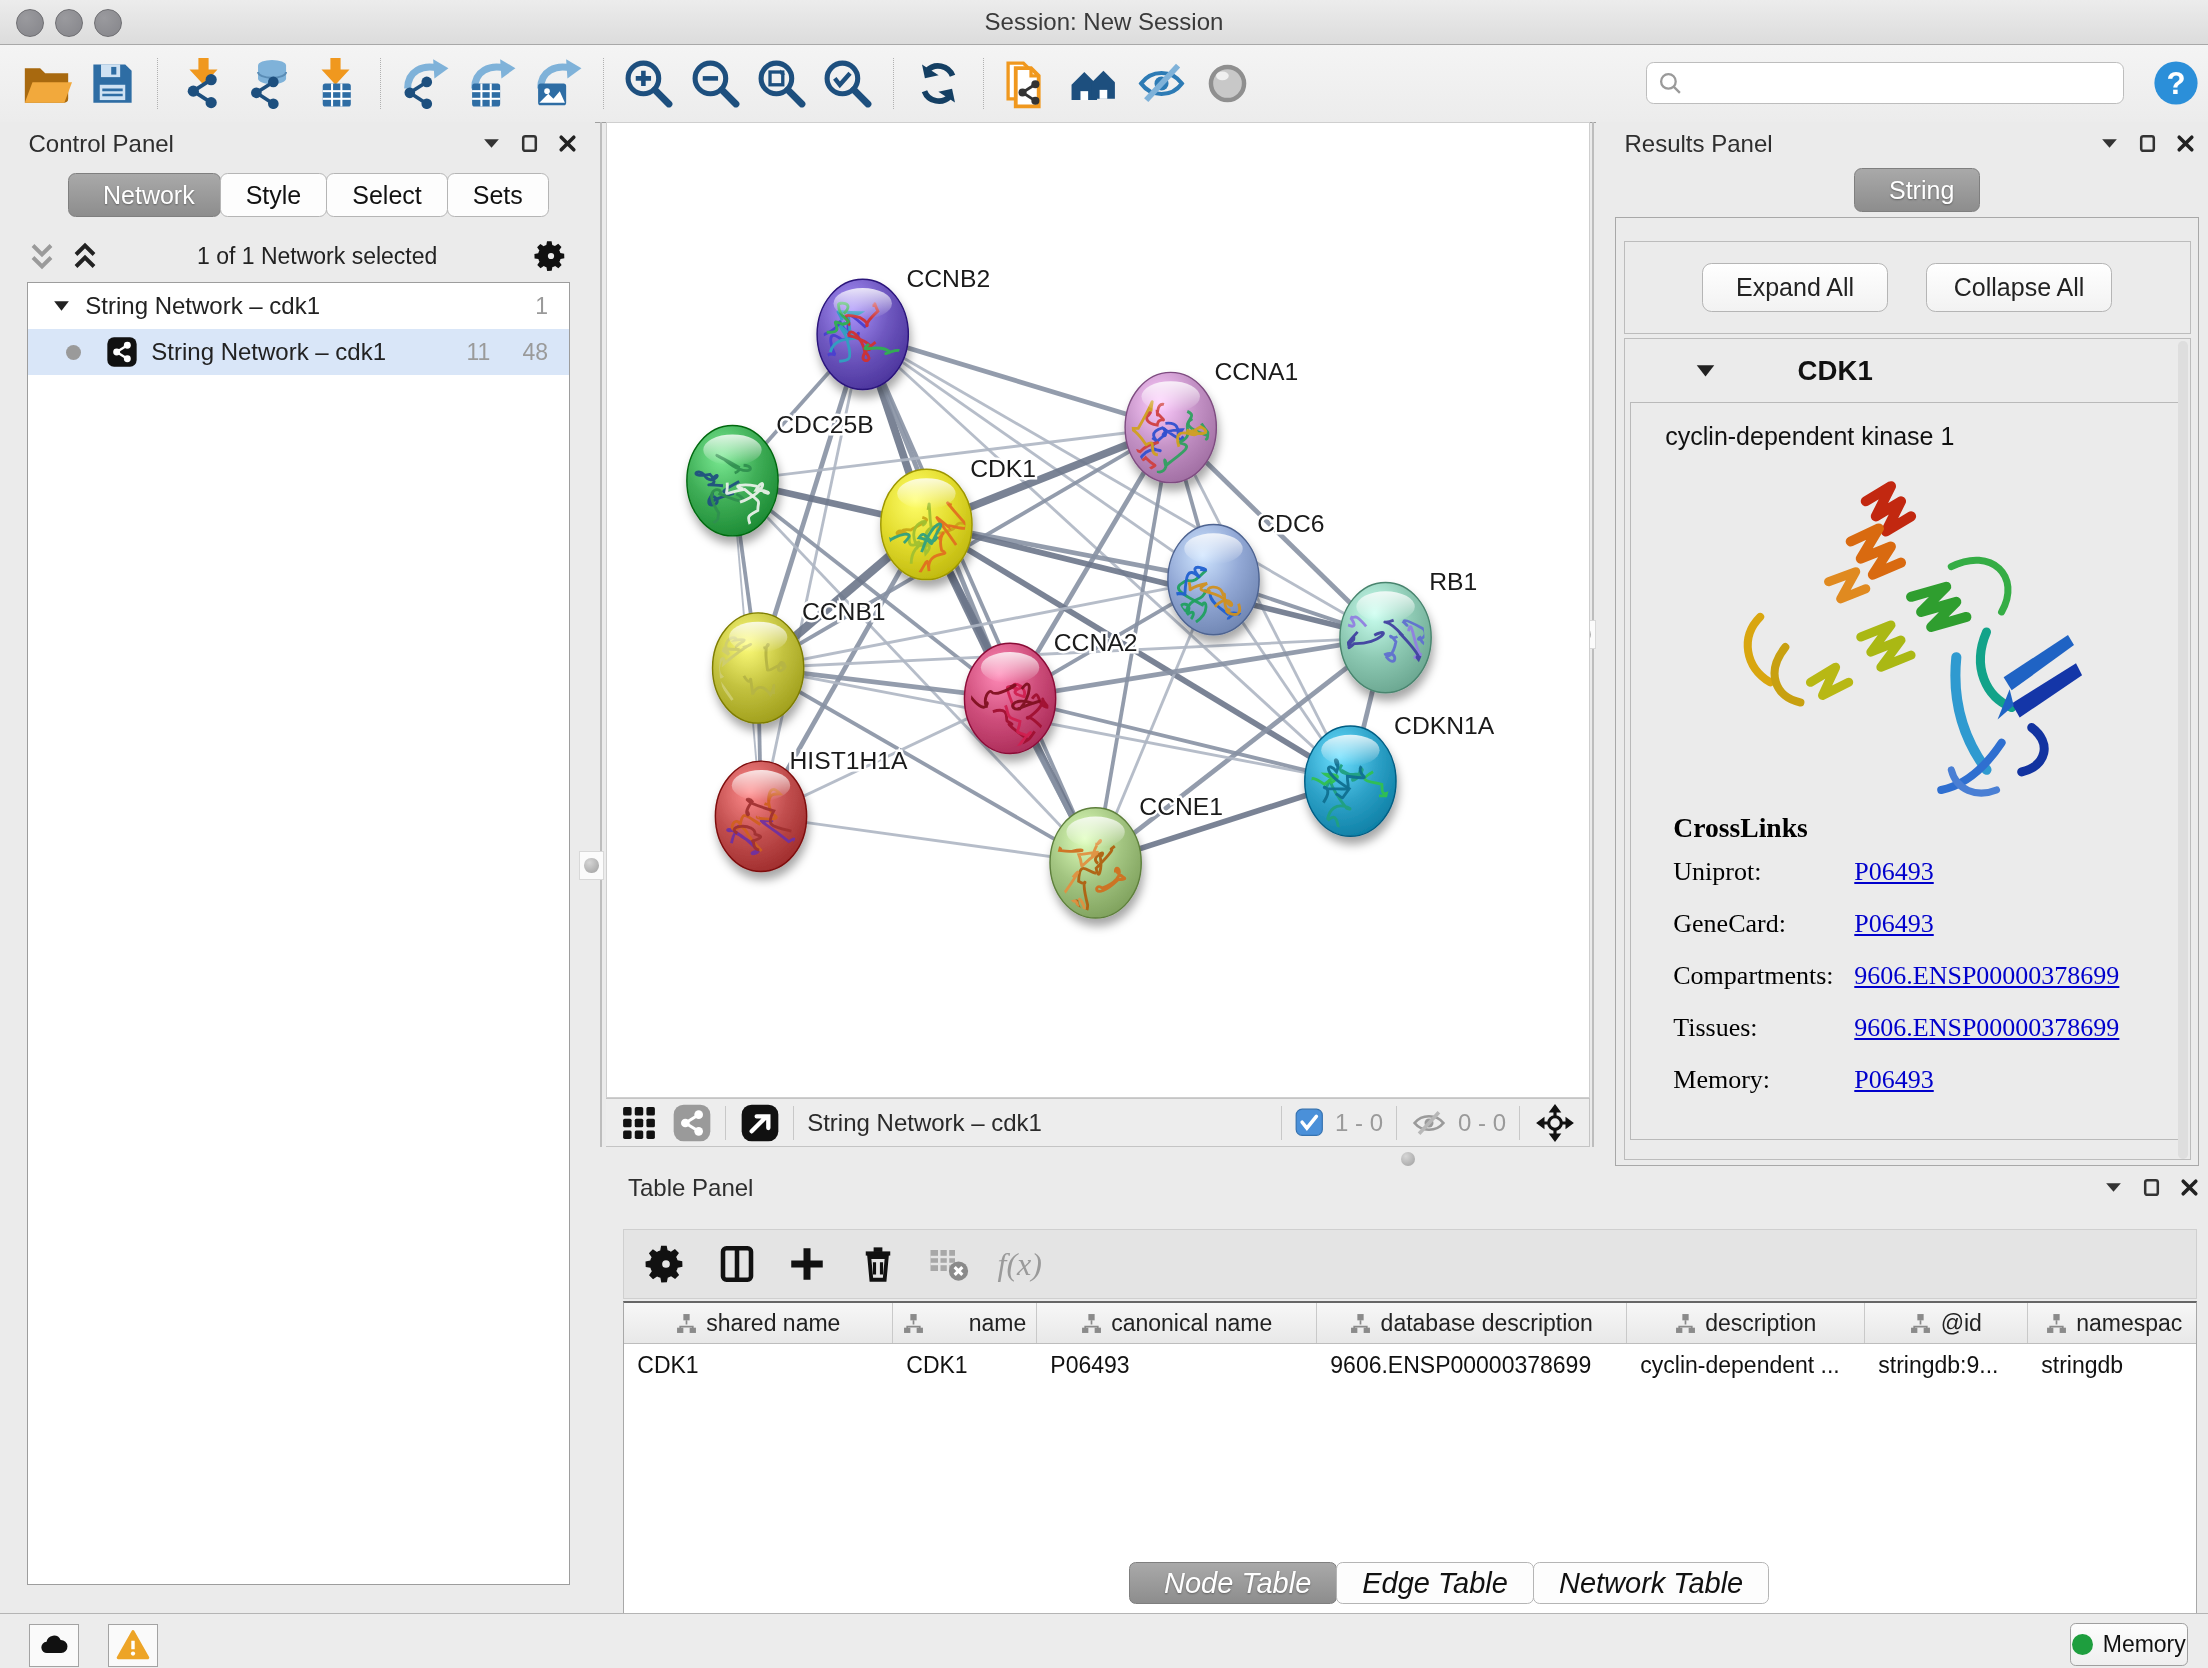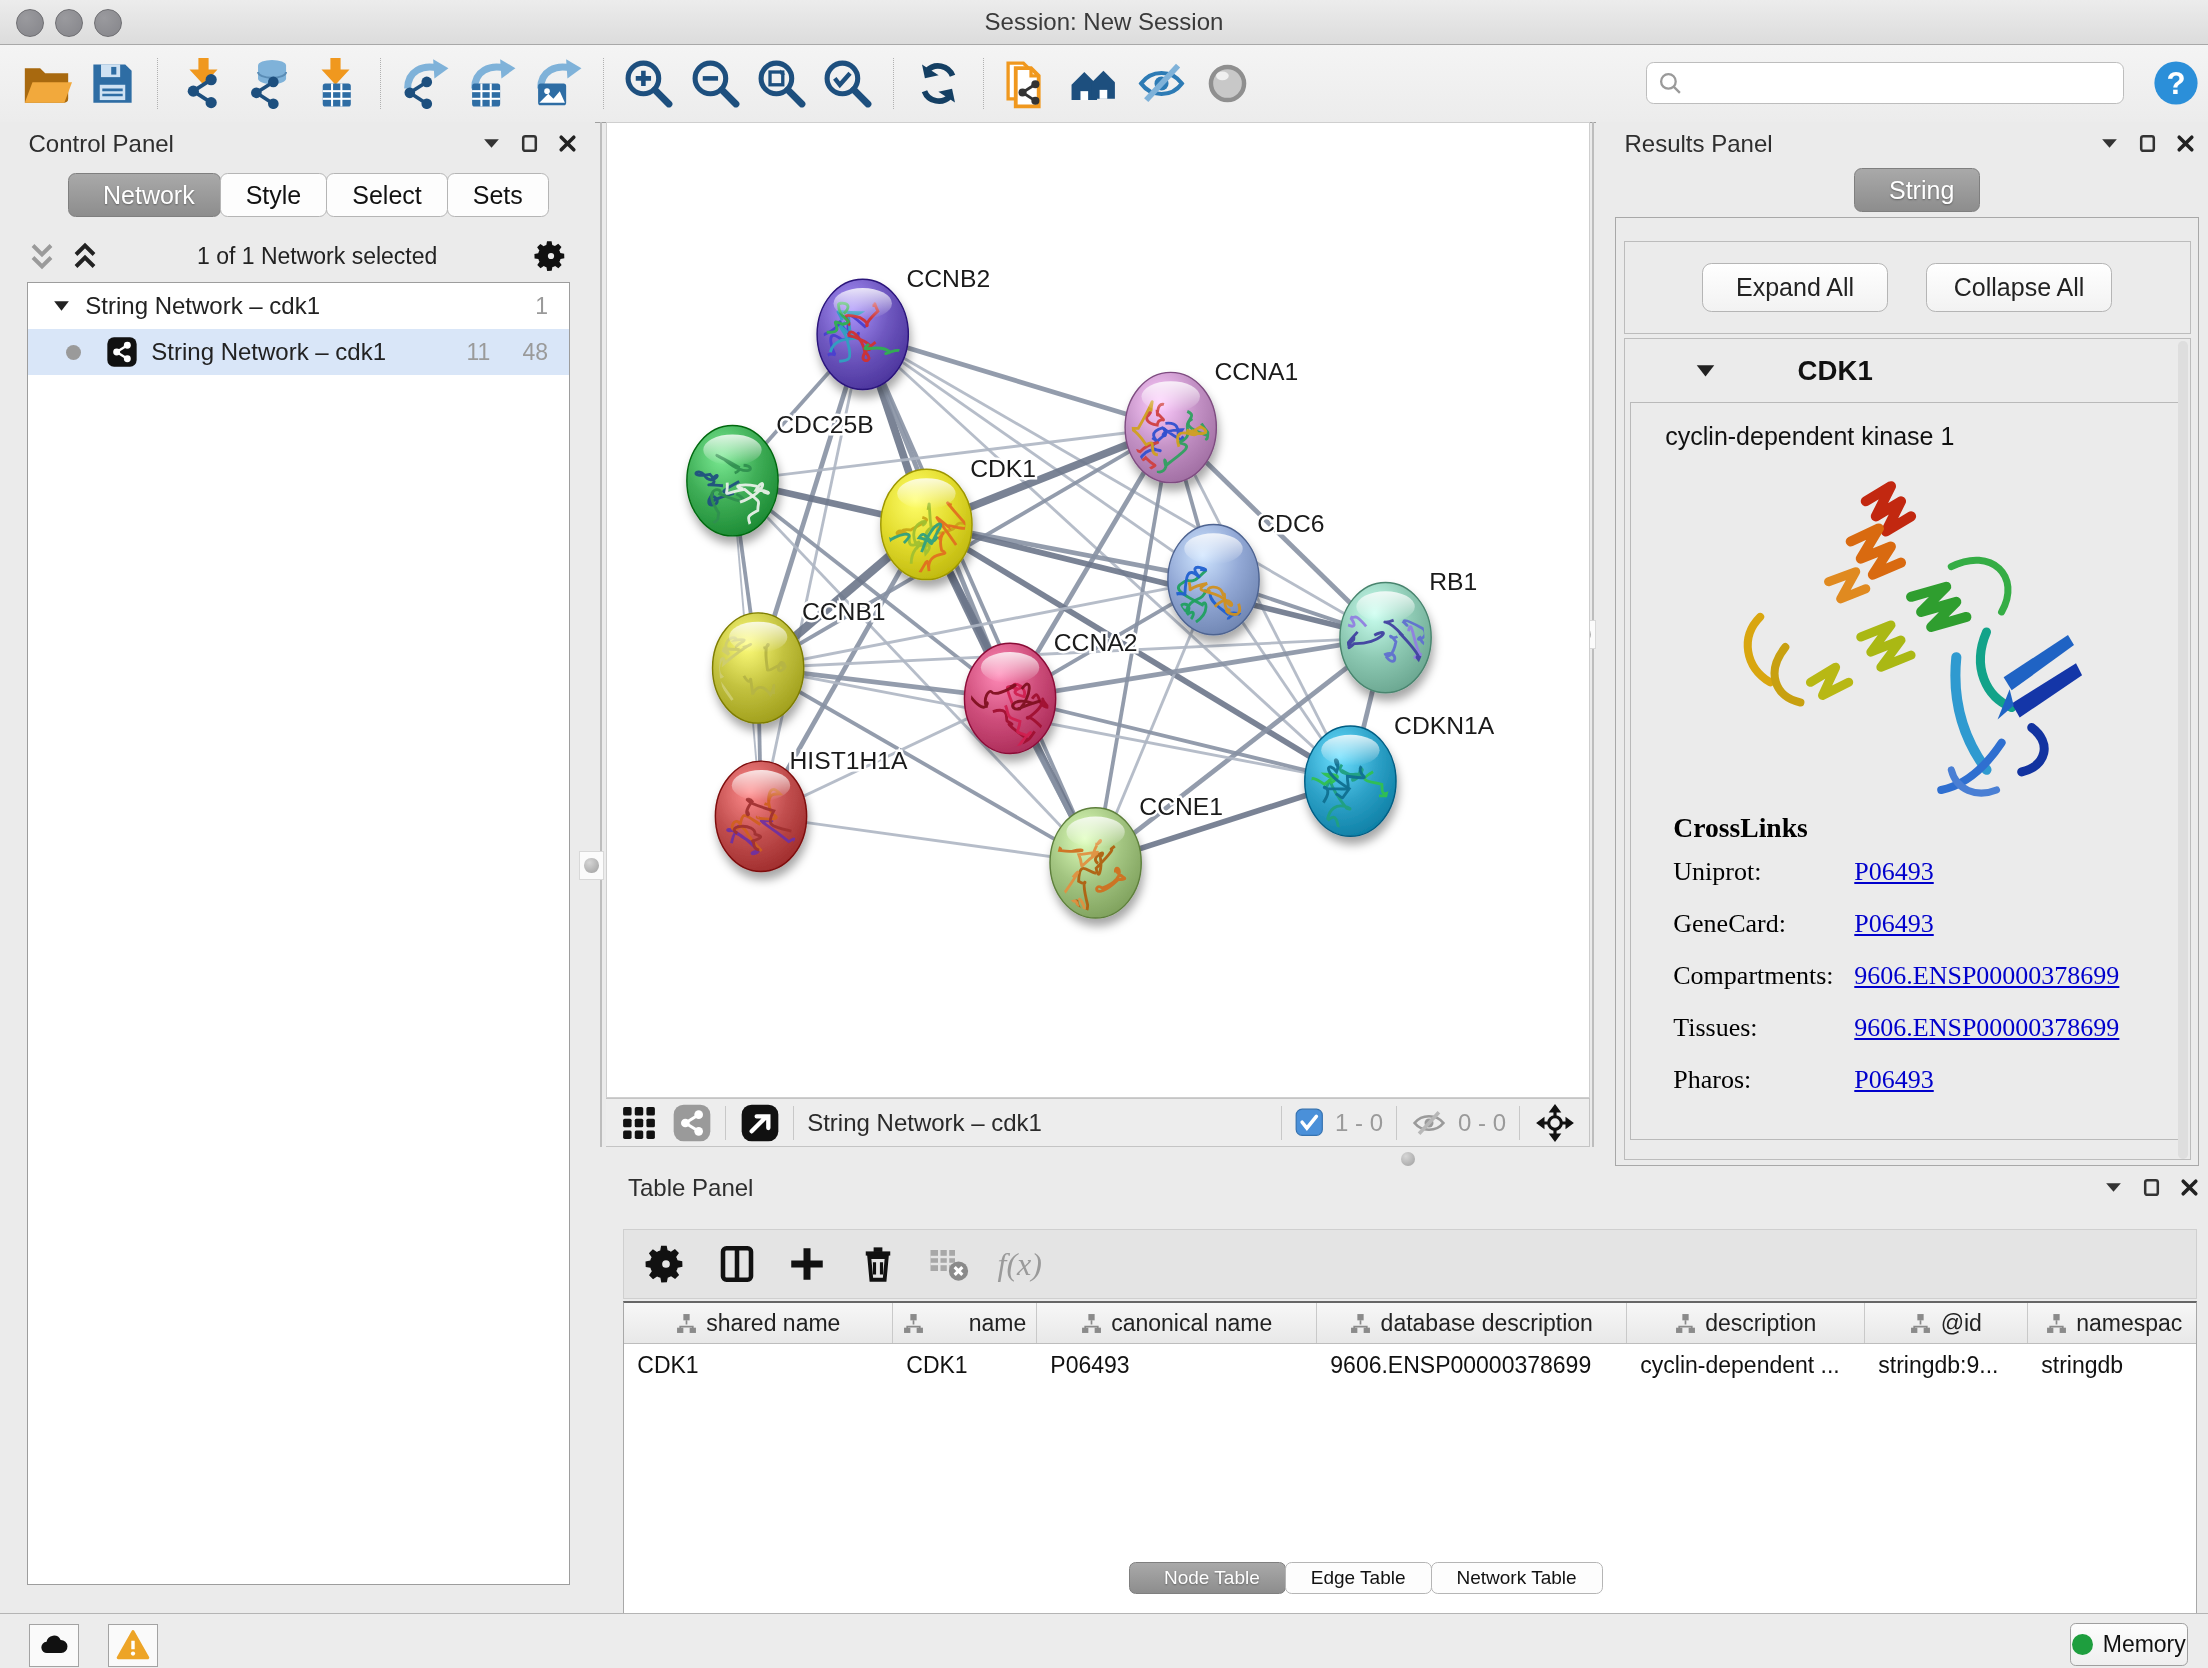--- a/index.html
+++ b/index.html
@@ -93,21 +93,21 @@
   .fx{font-family:"Liberation Serif","DejaVu Serif",serif;font-style:italic;font-size:32px;color:#9a9a9a;}
   .tp-table{position:absolute;left:17px;top:133px;width:1574px;height:458px;border:1px solid #a8a8a8;
     border-top:2.9px solid #666;background:#fff;box-sizing:border-box;overflow:hidden;}
   .tp-headrow{display:flex;height:40px;background:linear-gradient(#f7f7f7,#e8e8e8);border-bottom:1px solid #bdbdbd;}
   .tp-hcell{display:flex;align-items:center;justify-content:center;gap:9.5px;font-size:23px;color:#222;
     border-right:1px solid #c9c9c9;box-sizing:border-box;overflow:hidden;white-space:nowrap;flex:none;}
   .tp-row{display:flex;height:42px;}
   .tp-cell{display:flex;align-items:center;padding-left:13.3px;font-size:23px;color:#111;box-sizing:border-box;
     overflow:hidden;white-space:nowrap;flex:none;}
   .tp-tabs{position:absolute;left:523px;top:394px;display:flex;}
-  .tp-tabs .tab{height:32px;font-size:19px;border-radius:6.7px;margin-right:-1px;}
+  .tp-tabs .tab{height:42px;font-size:29px;border-radius:6.7px;margin-right:-1px;font-style:italic;}
 
   
   .bottombar{position:absolute;left:0;top:1613px;width:2208px;height:55px;background:#ececec;border-top:1px solid #b4b4b4;}
   .bb-iconbox{position:absolute;top:9.5px;width:48px;height:41px;background:#fafafa;border:1.9px solid #a3a3a3;
     display:flex;align-items:center;justify-content:center;}
   .memory-btn{position:absolute;left:2070px;top:8.6px;width:116px;height:41px;background:linear-gradient(#fdfdfd,#efefef);
     border:1.4px solid #9f9f9f;border-radius:5.7px;display:flex;align-items:center;justify-content:center;gap:9.5px;font-size:23px;color:#111;}
   .mem-dot{width:21px;height:21px;border-radius:50%;background:#1e9e3e;}
 </style>
 </head>
@@ -833,21 +833,21 @@
               </div>
               <div class="cl-row">
                 <span class="cl-label">Compartments:</span>
                 <span class="cl-link">9606.ENSP00000378699</span>
               </div>
               <div class="cl-row">
                 <span class="cl-label">Tissues:</span>
                 <span class="cl-link">9606.ENSP00000378699</span>
               </div>
               <div class="cl-row">
-                <span class="cl-label">Pharos:</span>
+                <span class="cl-label">Memory:</span>
                 <span class="cl-link">P06493</span>
               </div>
             </div>
         </div>
       </div>
       <div class="rp-vscroll"></div>
     </div>
   </div>
 </div>
 

